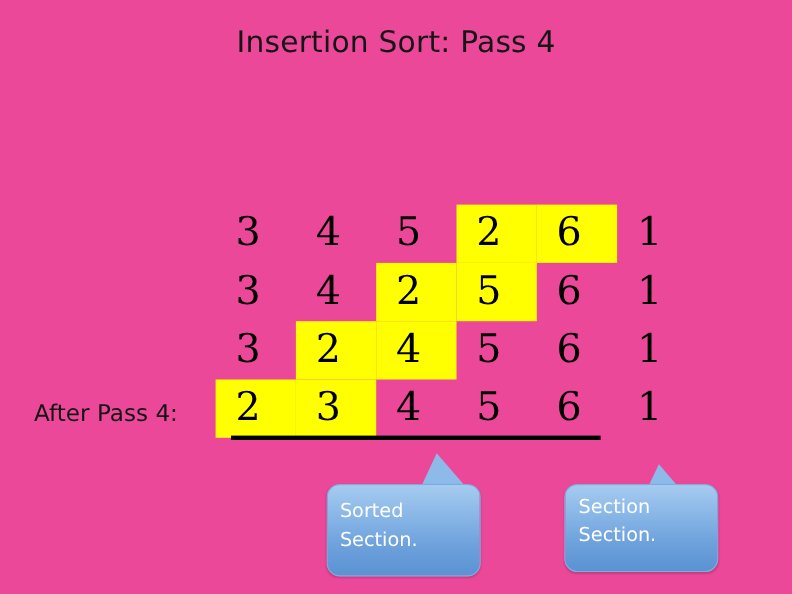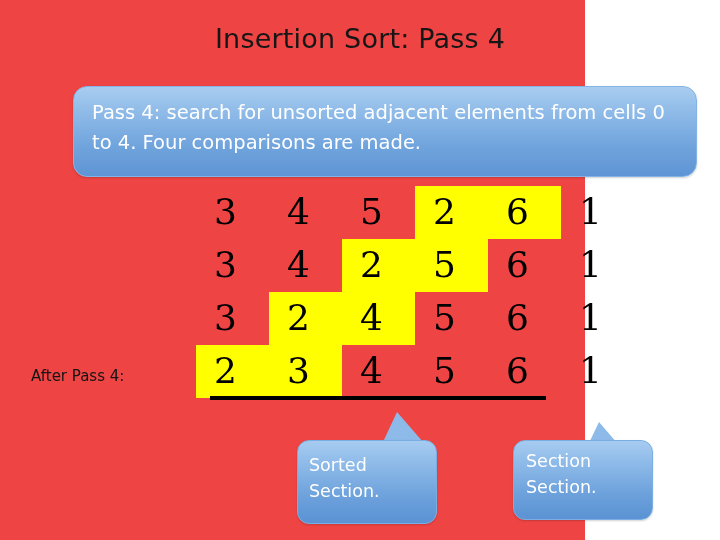--- a/index.html
+++ b/index.html
@@ -11,23 +11,23 @@
     height: 540px;
     background: #ffffff;
     font-family: "Liberation Sans", sans-serif;
     overflow: hidden;
     position: relative;
   }
 
   #slide {
     position: absolute;
     left: 0; top: 0;
-    width: 585px;
+    width: 720px;
     height: 540px;
-    background: #ef4444;
+    background: #ec4899;
   }
 
   
   #slide-title {
     position: absolute;
     left: 0;
     top: 22px;
     width: 720px;
     text-align: center;
     font-size: 27px;
@@ -104,21 +104,21 @@
     width: 336px;
     height: 4px;
     background: #000000;
   }
 
   
   #after-pass-label {
     position: absolute;
     left: 31px;
     top: 366px;
-    font-size: 15px;
+    font-size: 21px;
     line-height: 20px;
     color: #141414;
     font-family: "DejaVu Sans", sans-serif;
     white-space: nowrap;
   }
 
   
   .mini-callout {
     position: absolute;
   }
@@ -166,23 +166,20 @@
   }
   #callout-unsorted .mini-text { left: 13px; top: 26px; width: 124px; }
 </style>
 </head>
 <body>
 
 <div id="slide">
 
   <div id="slide-title">Insertion Sort: Pass 4</div>
 
-  <div id="desc-callout">
-    <div id="desc-callout-text">Pass 4: search for unsorted adjacent elements from cells 0 to 4. Four comparisons  are made.</div>
-  </div>
 
   <div id="grid">
       <div class="grid-row">
         <div class="cell" style="left: 0px;">
           <span class="cell-val">3</span>
         </div>
         <div class="cell" style="left: 73px;">
           <span class="cell-val">4</span>
         </div>
         <div class="cell" style="left: 146px;">

